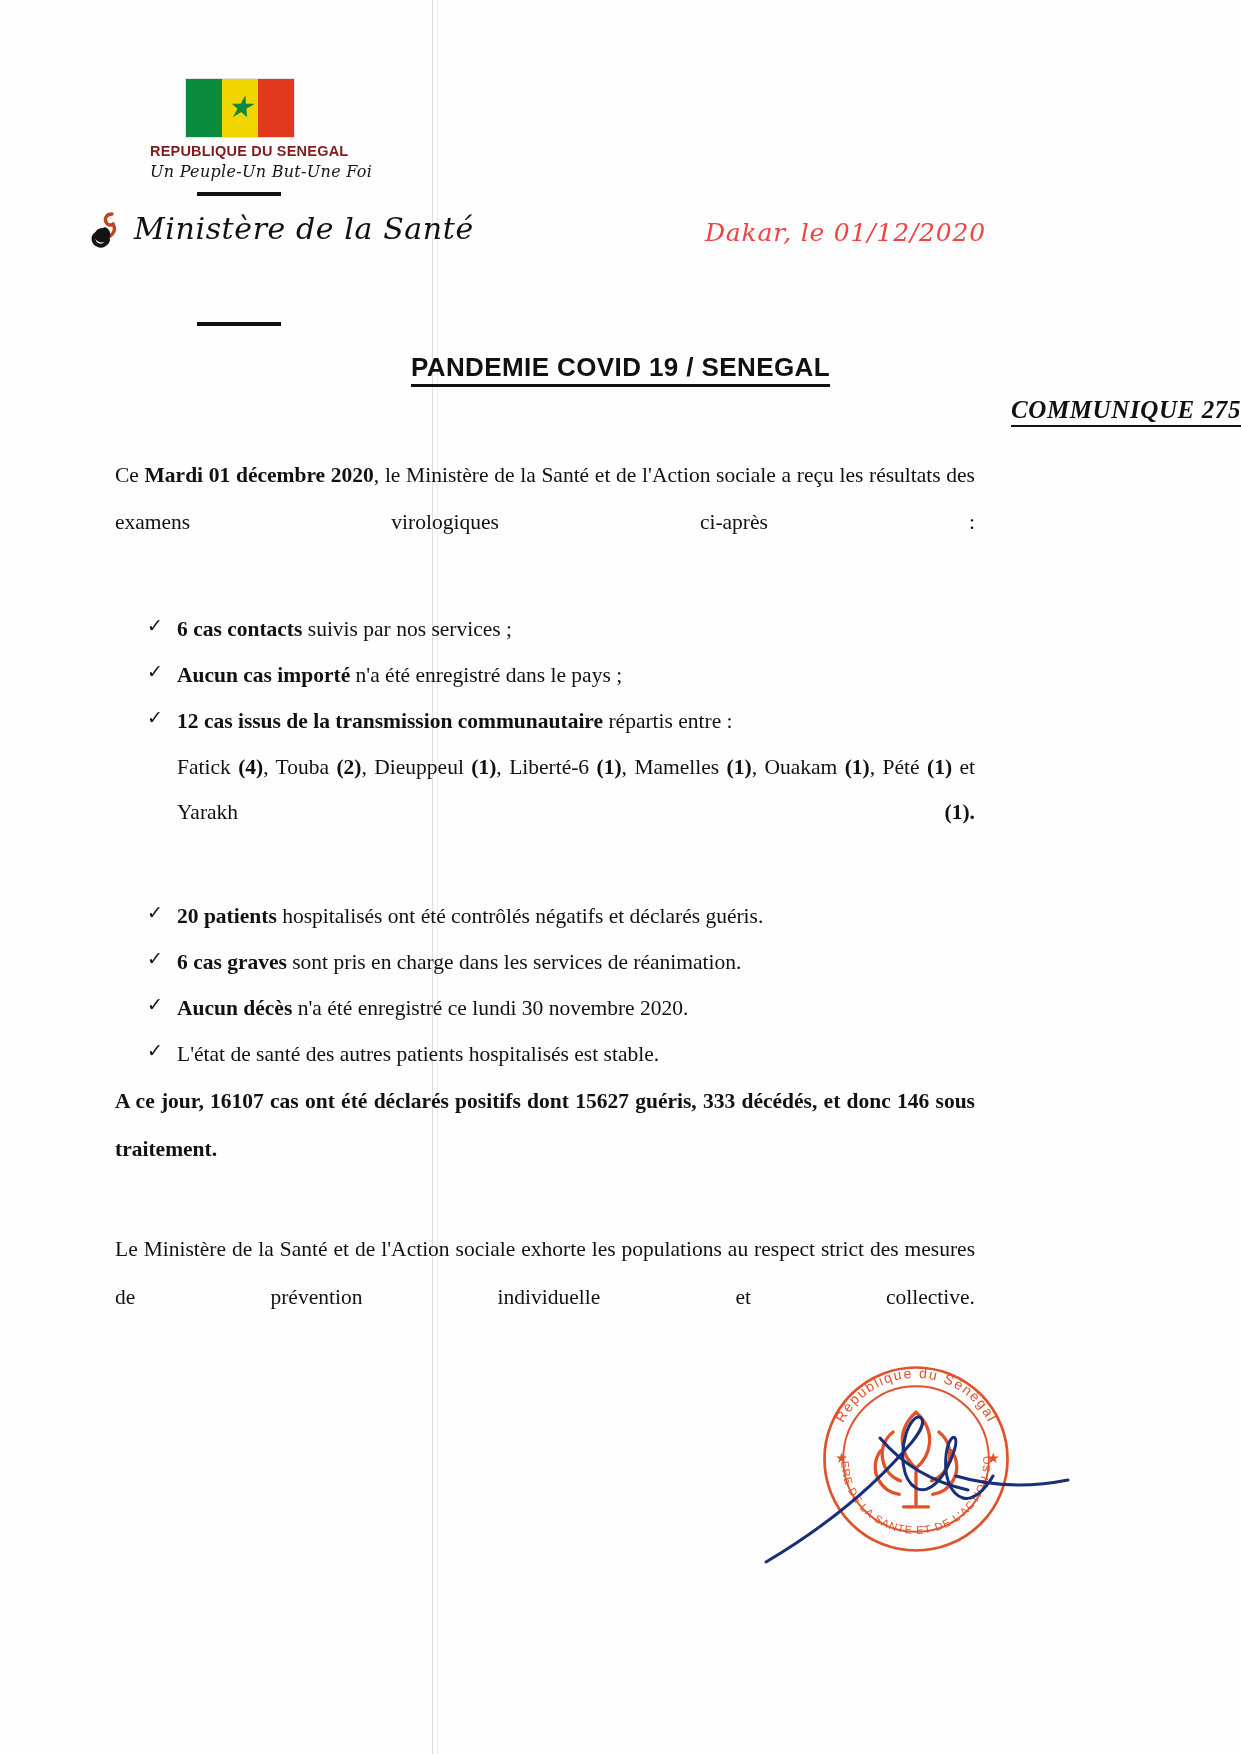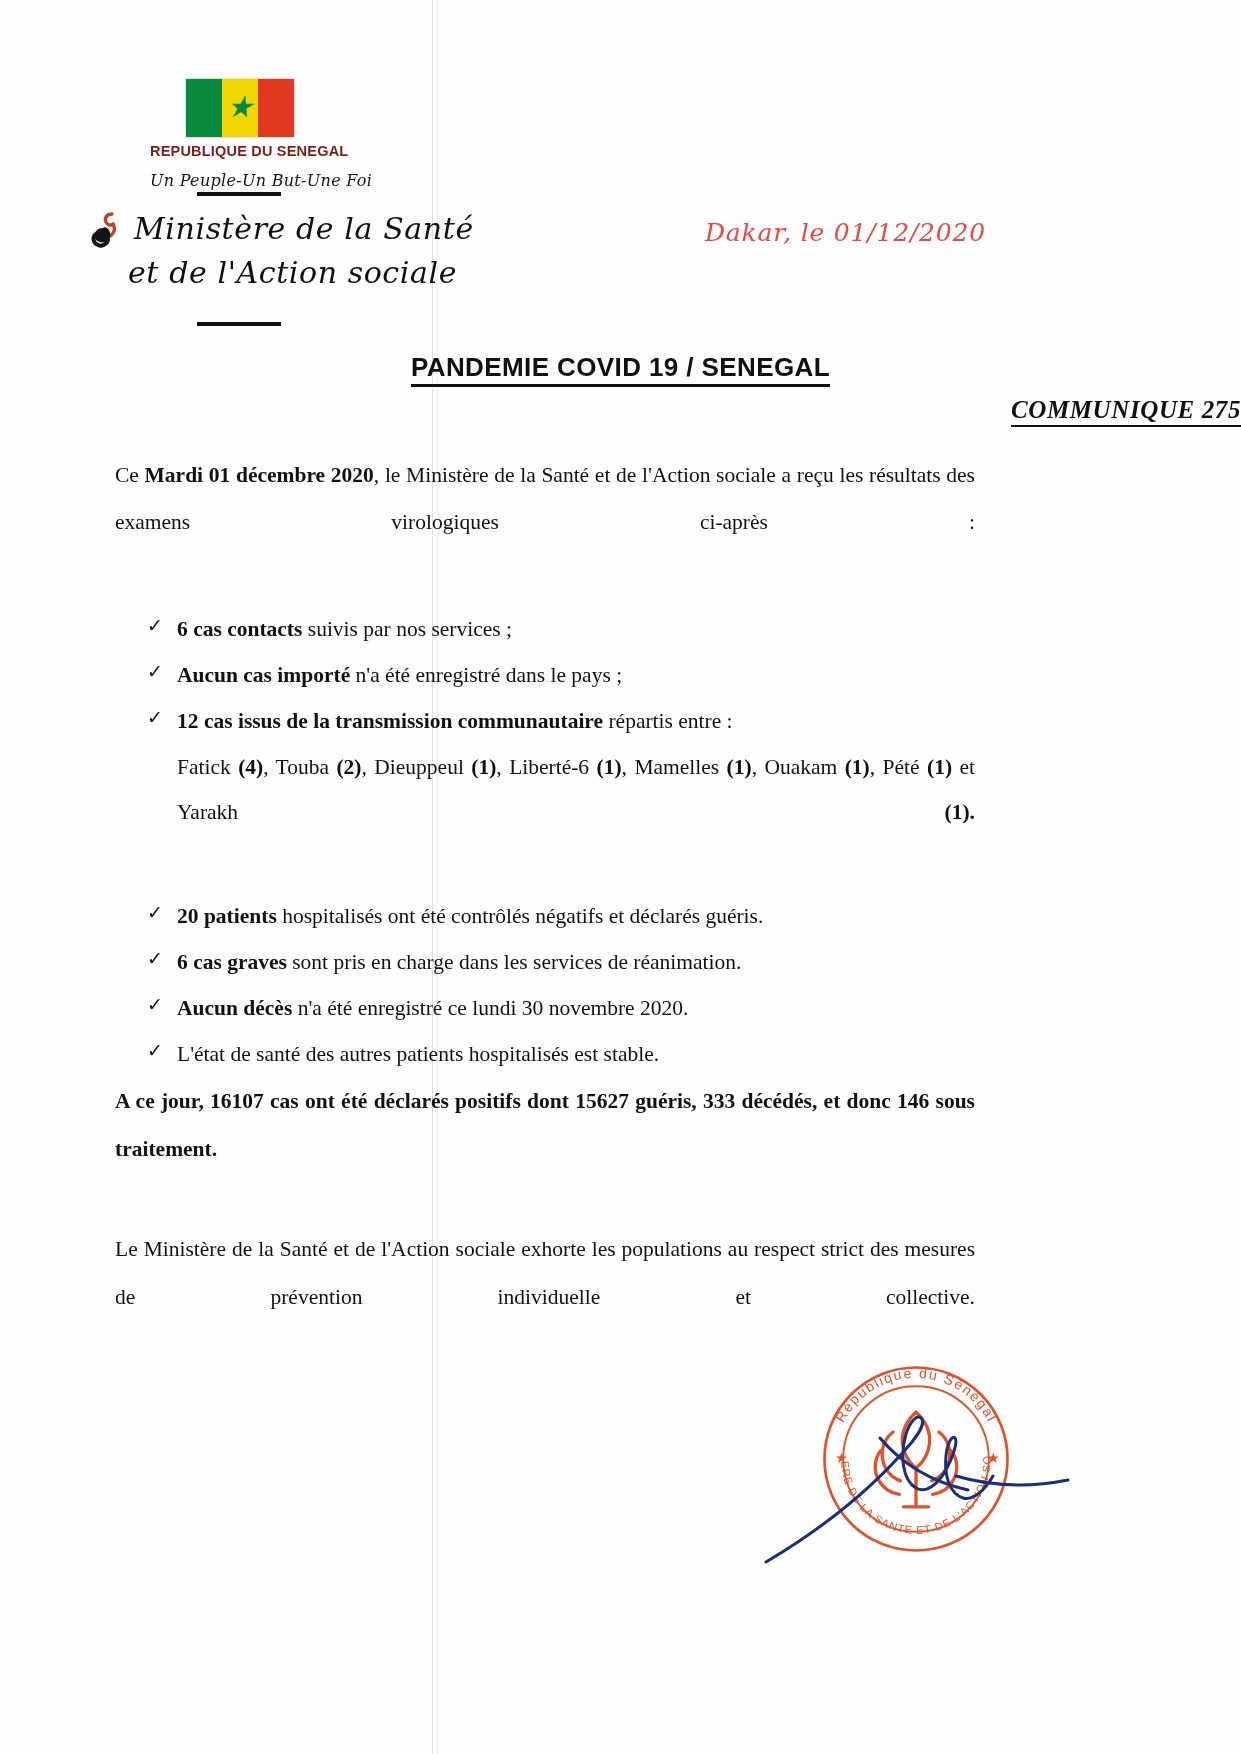--- a/index.html
+++ b/index.html
@@ -19,21 +19,21 @@
   .flag{width:108px;height:58px;margin:0 auto;display:flex;border:1px solid #e2e2e2;}
   .flag i{display:block;height:100%;flex:1 1 33.33%;position:relative;}
   .flag .g{background:#0a8a3c;}
   .flag .y{background:#f2d600;}
   .flag .r{background:#e0391d;}
   .star{position:absolute;left:50%;top:50%;transform:translate(-50%,-52%);
         color:#0a8a3c;font-size:30px;line-height:1;}
   .rep{font-family:"Liberation Sans",sans-serif;font-weight:bold;font-size:14.5px;
        letter-spacing:.2px;margin-top:5px;color:#7f1d1d;white-space:nowrap;}
   .motto{font-family:"DejaVu Serif",serif;font-style:italic;font-size:16px;
-         margin-top:12px;color:#151515;white-space:nowrap;letter-spacing:.3px;}
+         margin-top:3px;color:#151515;white-space:nowrap;letter-spacing:.3px;}
 
   .rule{position:absolute;left:197px;top:192px;width:84px;height:4px;background:#111;}
   .rule2{position:absolute;left:197px;top:322px;width:84px;height:4px;background:#111;}
 
   .ministry{position:absolute;left:86px;top:207px;width:360px;}
   .ministry .ln{font-family:"DejaVu Serif",serif;font-style:italic;font-size:30px;
                 line-height:1.45;color:#101010;letter-spacing:.6px;white-space:nowrap;}
   .ministry .ln.one{padding-left:48px;}
   .ministry .ln.two{padding-left:42px;}
   .caduceus{position:absolute;left:82px;top:208px;width:48px;height:48px;}
@@ -97,21 +97,20 @@
 
     <svg class="caduceus" viewBox="0 0 48 48">
       <path d="M30 6c-5 0-8 4-6 8 1 3 5 4 7 2" fill="none" stroke="#c0441f" stroke-width="3.4" stroke-linecap="round"></path>
       <path d="M31 16c3 5 1 10-4 13" fill="none" stroke="#c0441f" stroke-width="3.4" stroke-linecap="round"></path>
       <path d="M21 20c-6 0-10 5-8 10 2 5 9 6 13 2 3-3 3-8 0-11-2-2-4-2-5-1" fill="#141414"></path>
       <path d="M14 26c-4 3-3 9 2 11 4 2 9-1 10-5" fill="none" stroke="#141414" stroke-width="4" stroke-linecap="round"></path>
     </svg>
 
     <div class="ministry">
       <div class="ln one">Ministère de la Santé</div>
-      <div class="ln two">et de l'Action sociale</div>
     </div>
 
     <div class="rule2"></div>
 
     <div class="datum">Dakar, le 01/12/2020</div>
   </div>
 
   <div class="title">
     <span>PANDEMIE COVID 19 / SENEGAL</span>
   </div>

